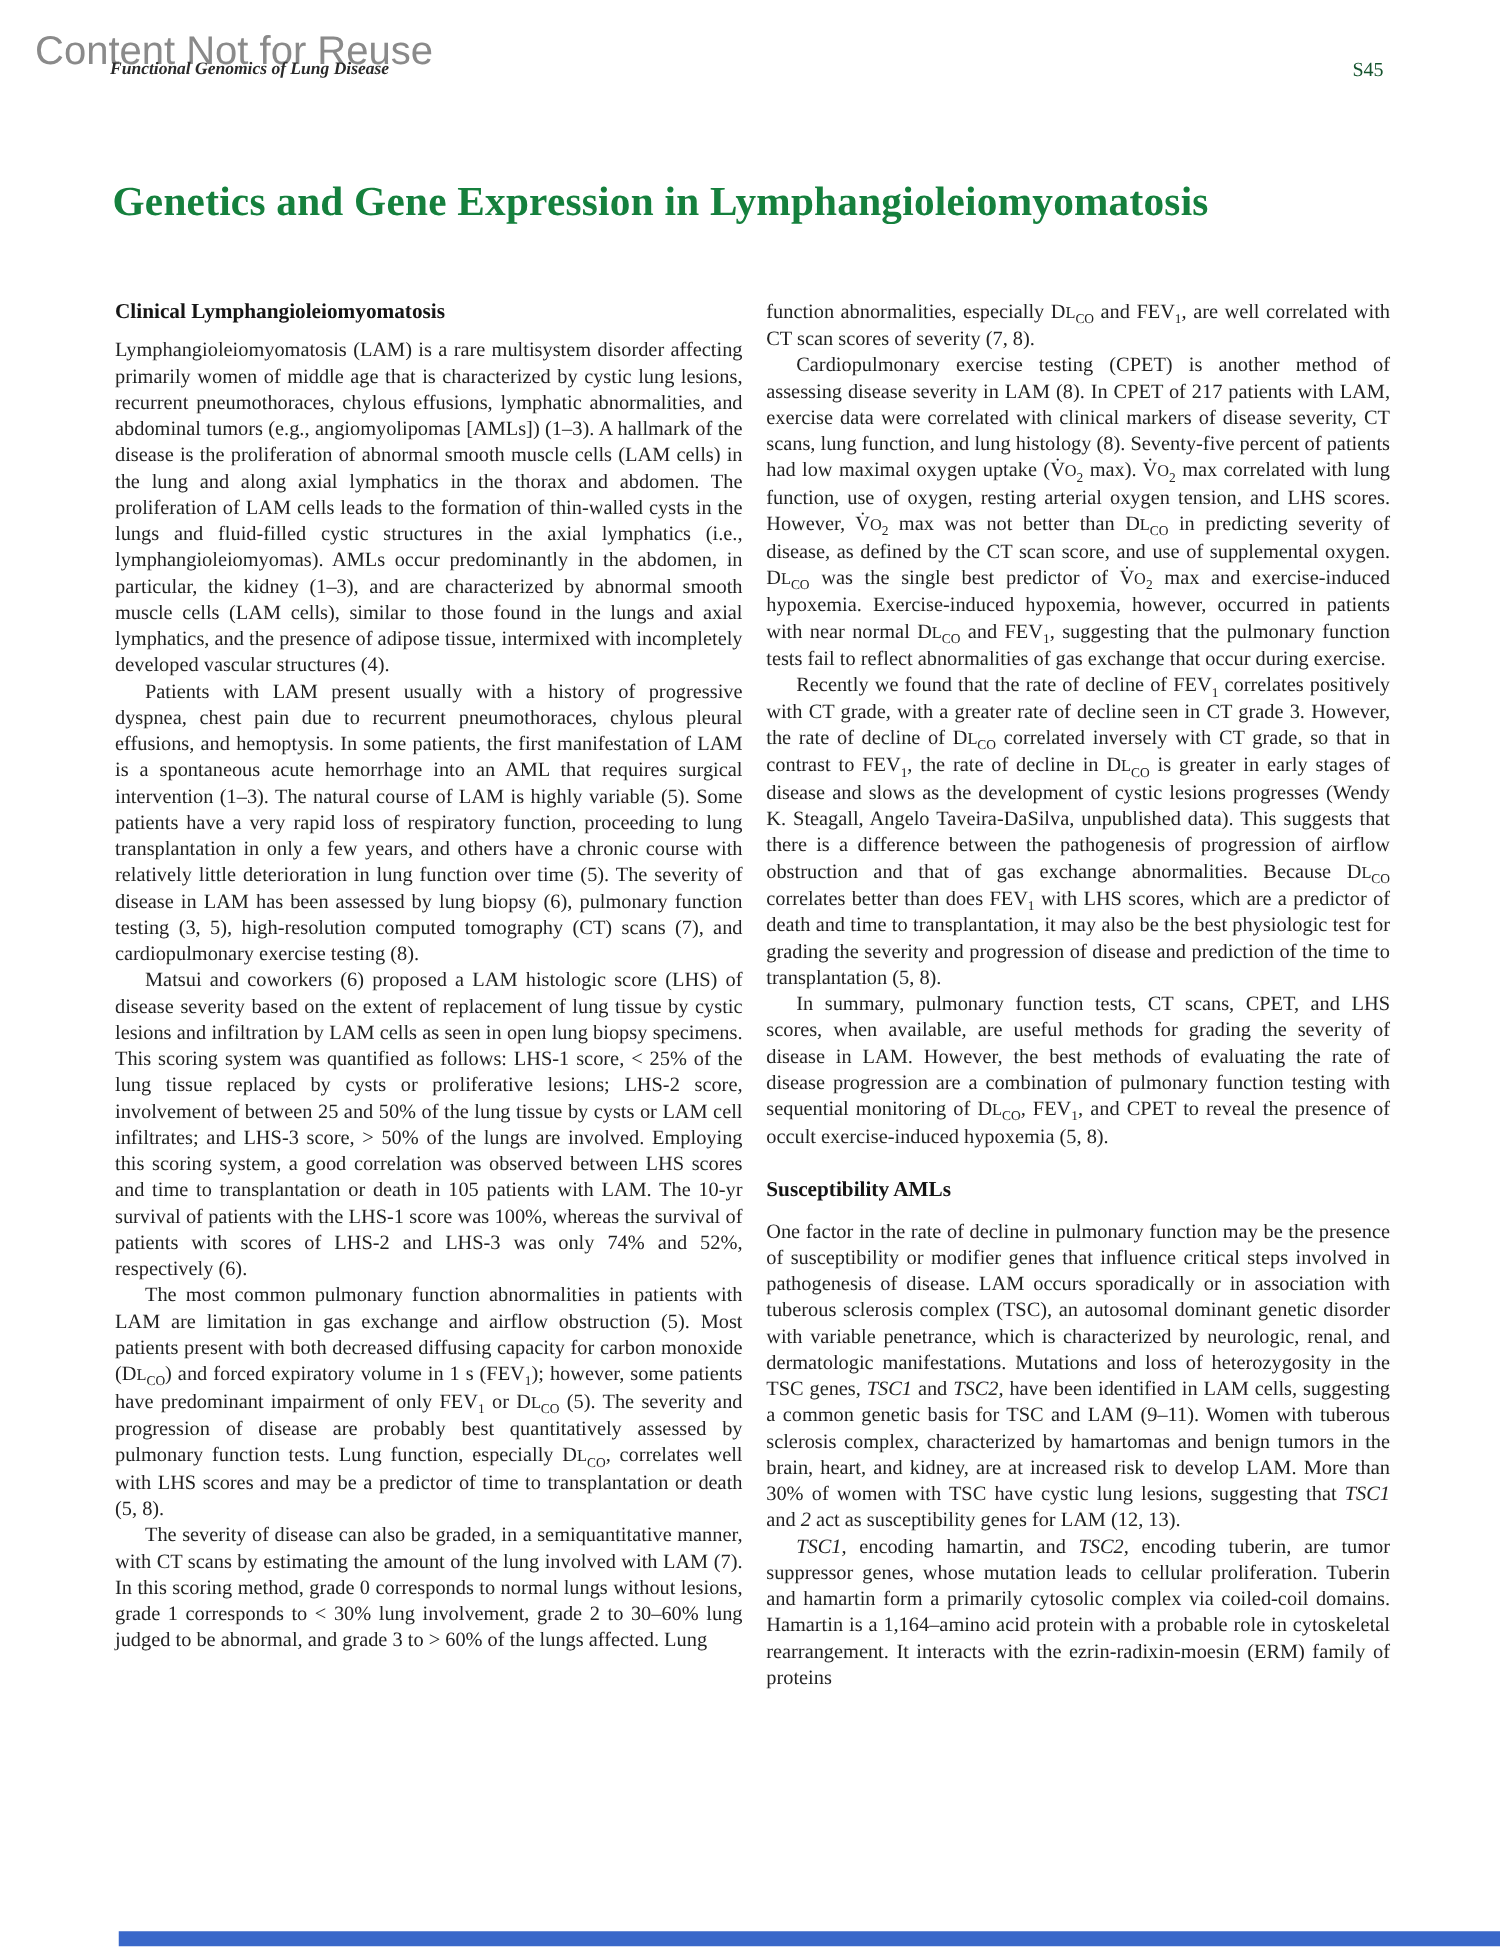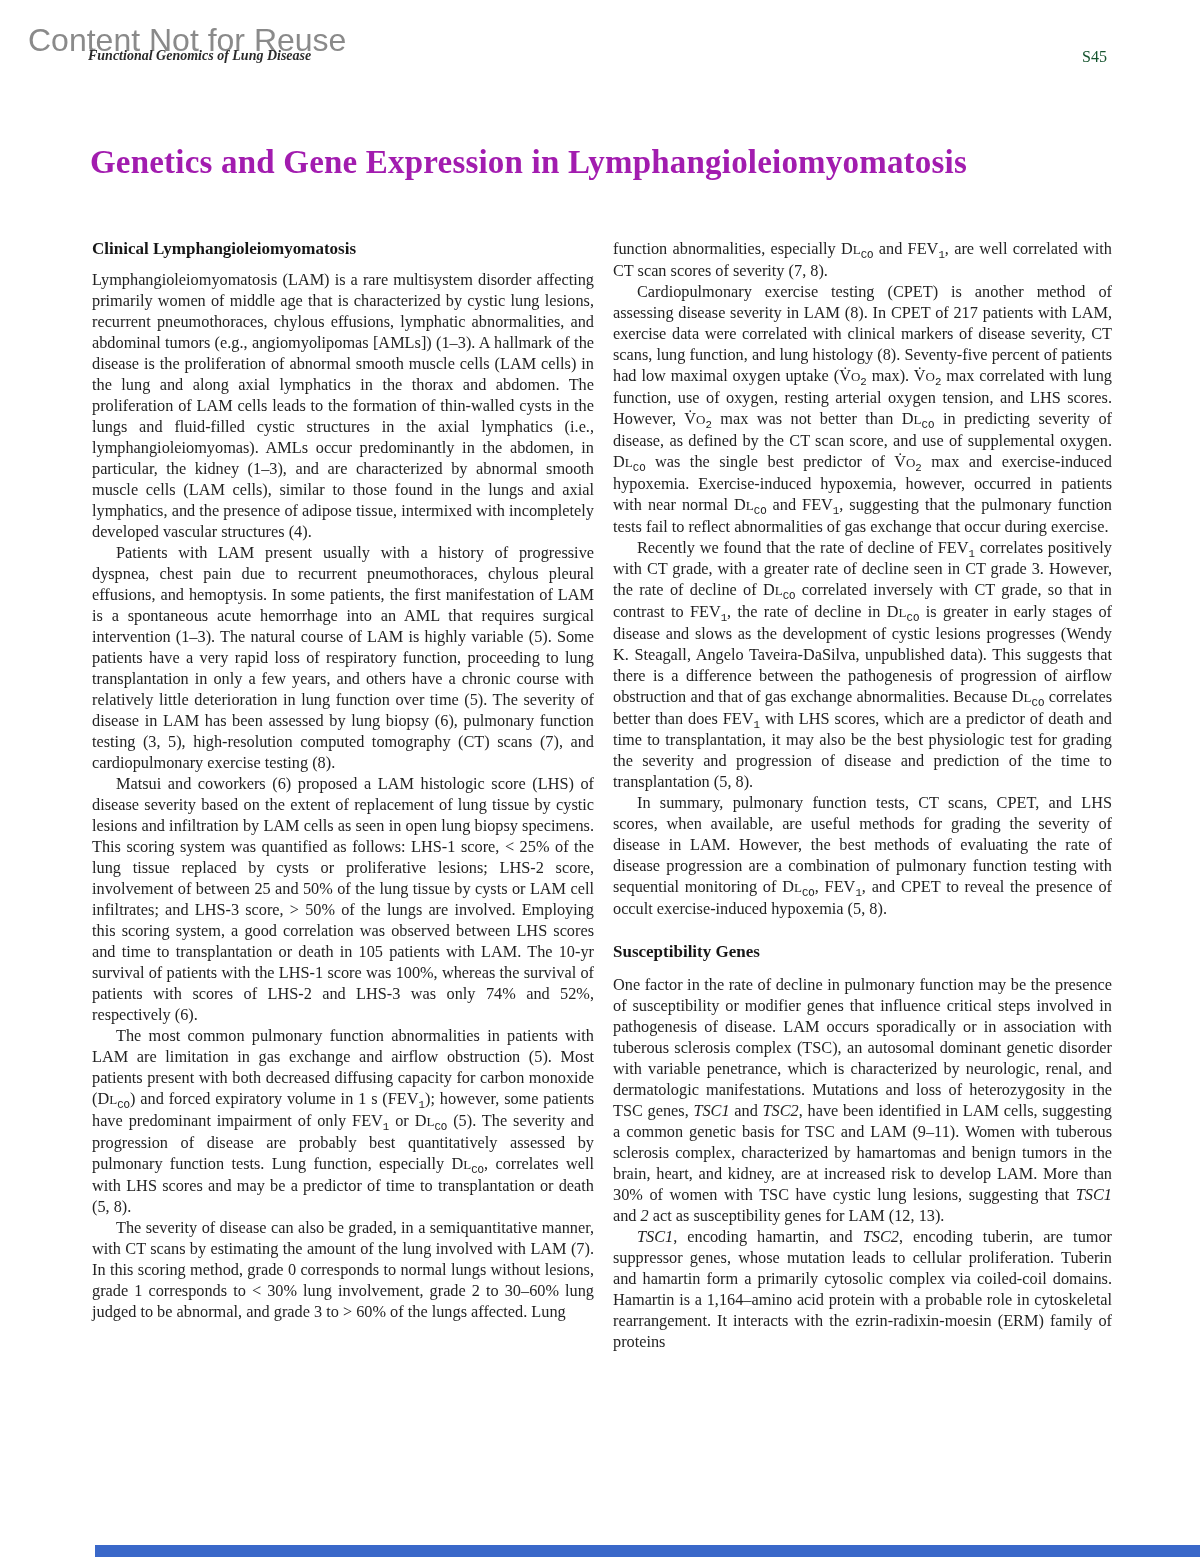--- a/index.html
+++ b/index.html
@@ -23,40 +23,40 @@
     position:absolute;left:88px;top:48px;
     font-size:14px;font-weight:bold;font-style:italic;
     color:#2a2a2a;z-index:2;white-space:nowrap;
   }
   .page-number{
     position:absolute;left:1082px;top:48px;
     font-size:16px;color:#14532d;
   }
   .article-title{
     position:absolute;left:90px;top:144px;width:1045px;
-    font-size:33px;font-weight:bold;color:#a21caf;
+    font-size:33px;font-weight:bold;color:#15803d;
     letter-spacing:0.2px;
   }
   .columns{
     position:absolute;left:92px;top:238px;width:1028px;
     display:grid;grid-template-columns:502px 499px;column-gap:19px;
   }
   .col{
     font-size:16.3px;line-height:21px;
     text-align:justify;color:#232323;
     hyphens:none;
   }
   .col h3{
     font-size:17px;font-weight:bold;color:#161616;
     margin:0 0 10px 0;text-align:left;line-height:21px;
   }
   .col h3.mid{margin:22px 0 12px 0;}
   .col p{margin:0;text-indent:24px;}
   .col p.noindent{text-indent:0;}
-  sub{font-size:66%;line-height:0;font-family:Liberation Mono, monospace;}
+  sub{font-size:66%;line-height:0;}
   .sc{font-size:0.8em;}
   .bottom-bar{
     position:absolute;left:95px;top:1545px;
     width:1105px;height:12px;
   }
 </style>
 </head>
 <body>
 
 <div class="page">
@@ -76,21 +76,21 @@
       <p>Matsui and coworkers (6) proposed a LAM histologic score (LHS) of disease severity based on the extent of replacement of lung tissue by cystic lesions and infiltration by LAM cells as seen in open lung biopsy specimens. This scoring system was quantified as follows: LHS-1 score, &lt; 25% of the lung tissue replaced by cysts or proliferative lesions; LHS-2 score, involvement of between 25 and 50% of the lung tissue by cysts or LAM cell infiltrates; and LHS-3 score, &gt; 50% of the lungs are involved. Employing this scoring system, a good correlation was observed between LHS scores and time to transplantation or death in 105 patients with LAM. The 10-yr survival of patients with the LHS-1 score was 100%, whereas the survival of patients with scores of LHS-2 and LHS-3 was only 74% and 52%, respectively (6).</p>
       <p>The most common pulmonary function abnormalities in patients with LAM are limitation in gas exchange and airflow obstruction (5). Most patients present with both decreased diffusing capacity for carbon monoxide (D<span class="sc">L</span><sub>CO</sub>) and forced expiratory volume in 1 s (FEV<sub>1</sub>); however, some patients have predominant impairment of only FEV<sub>1</sub> or D<span class="sc">L</span><sub>CO</sub> (5). The severity and progression of disease are probably best quantitatively assessed by pulmonary function tests. Lung function, especially D<span class="sc">L</span><sub>CO</sub>, correlates well with LHS scores and may be a predictor of time to transplantation or death (5, 8).</p>
       <p>The severity of disease can also be graded, in a semiquantitative manner, with CT scans by estimating the amount of the lung involved with LAM (7). In this scoring method, grade 0 corresponds to normal lungs without lesions, grade 1 corresponds to &lt; 30% lung involvement, grade 2 to 30–60% lung judged to be abnormal, and grade 3 to &gt; 60% of the lungs affected. Lung</p>
     </div>
 
     <div class="col">
       <p class="noindent">function abnormalities, especially D<span class="sc">L</span><sub>CO</sub> and FEV<sub>1</sub>, are well correlated with CT scan scores of severity (7, 8).</p>
       <p>Cardiopulmonary exercise testing (CPET) is another method of assessing disease severity in LAM (8). In CPET of 217 patients with LAM, exercise data were correlated with clinical markers of disease severity, CT scans, lung function, and lung histology (8). Seventy-five percent of patients had low maximal oxygen uptake (V̇<span class="sc">O</span><sub>2</sub> max). V̇<span class="sc">O</span><sub>2</sub> max correlated with lung function, use of oxygen, resting arterial oxygen tension, and LHS scores. However, V̇<span class="sc">O</span><sub>2</sub> max was not better than D<span class="sc">L</span><sub>CO</sub> in predicting severity of disease, as defined by the CT scan score, and use of supplemental oxygen. D<span class="sc">L</span><sub>CO</sub> was the single best predictor of V̇<span class="sc">O</span><sub>2</sub> max and exercise-induced hypoxemia. Exercise-induced hypoxemia, however, occurred in patients with near normal D<span class="sc">L</span><sub>CO</sub> and FEV<sub>1</sub>, suggesting that the pulmonary function tests fail to reflect abnormalities of gas exchange that occur during exercise.</p>
       <p>Recently we found that the rate of decline of FEV<sub>1</sub> correlates positively with CT grade, with a greater rate of decline seen in CT grade 3. However, the rate of decline of D<span class="sc">L</span><sub>CO</sub> correlated inversely with CT grade, so that in contrast to FEV<sub>1</sub>, the rate of decline in D<span class="sc">L</span><sub>CO</sub> is greater in early stages of disease and slows as the development of cystic lesions progresses (Wendy K. Steagall, Angelo Taveira-DaSilva, unpublished data). This suggests that there is a difference between the pathogenesis of progression of airflow obstruction and that of gas exchange abnormalities. Because D<span class="sc">L</span><sub>CO</sub> correlates better than does FEV<sub>1</sub> with LHS scores, which are a predictor of death and time to transplantation, it may also be the best physiologic test for grading the severity and progression of disease and prediction of the time to transplantation (5, 8).</p>
       <p>In summary, pulmonary function tests, CT scans, CPET, and LHS scores, when available, are useful methods for grading the severity of disease in LAM. However, the best methods of evaluating the rate of disease progression are a combination of pulmonary function testing with sequential monitoring of D<span class="sc">L</span><sub>CO</sub>, FEV<sub>1</sub>, and CPET to reveal the presence of occult exercise-induced hypoxemia (5, 8).</p>
-      <h3 class="mid">Susceptibility Genes</h3>
+      <h3 class="mid">Susceptibility AMLs</h3>
       <p class="noindent">One factor in the rate of decline in pulmonary function may be the presence of susceptibility or modifier genes that influence critical steps involved in pathogenesis of disease. LAM occurs sporadically or in association with tuberous sclerosis complex (TSC), an autosomal dominant genetic disorder with variable penetrance, which is characterized by neurologic, renal, and dermatologic manifestations. Mutations and loss of heterozygosity in the TSC genes, <i>TSC1</i> and <i>TSC2</i>, have been identified in LAM cells, suggesting a common genetic basis for TSC and LAM (9–11). Women with tuberous sclerosis complex, characterized by hamartomas and benign tumors in the brain, heart, and kidney, are at increased risk to develop LAM. More than 30% of women with TSC have cystic lung lesions, suggesting that <i>TSC1</i> and <i>2</i> act as susceptibility genes for LAM (12, 13).</p>
       <p><i>TSC1</i>, encoding hamartin, and <i>TSC2</i>, encoding tuberin, are tumor suppressor genes, whose mutation leads to cellular proliferation. Tuberin and hamartin form a primarily cytosolic complex via coiled-coil domains. Hamartin is a 1,164–amino acid protein with a probable role in cytoskeletal rearrangement. It interacts with the ezrin-radixin-moesin (ERM) family of proteins</p>
     </div>
 
   </div>
 
   <div class="bottom-bar" style="background: rgb(58, 104, 201);"></div>
 
 </div>
 

